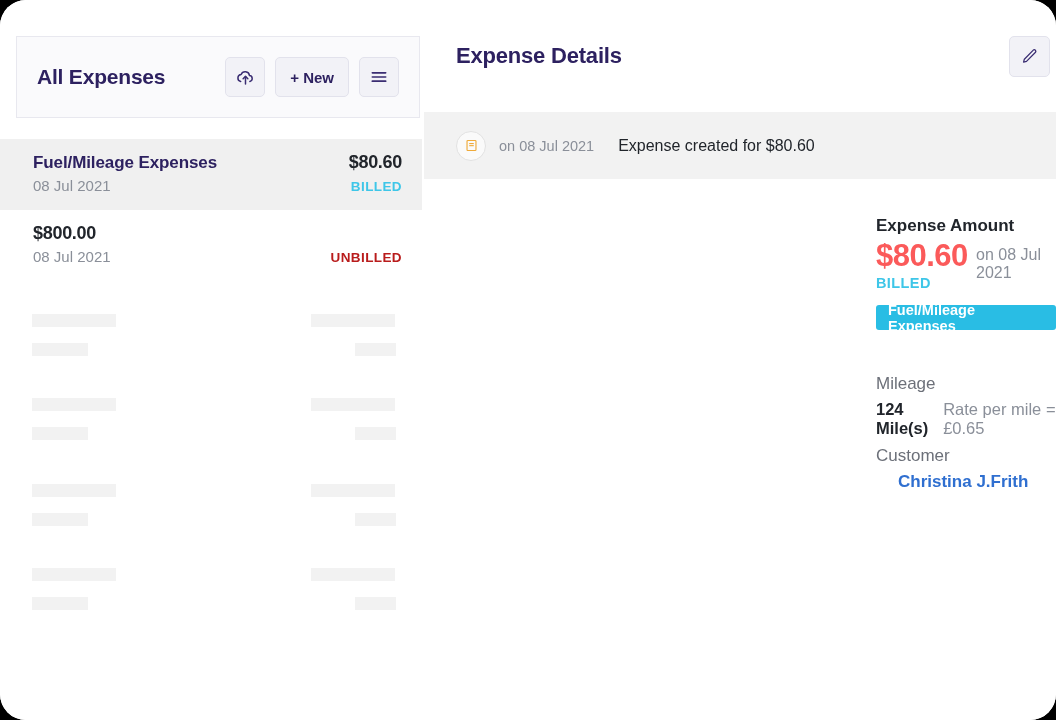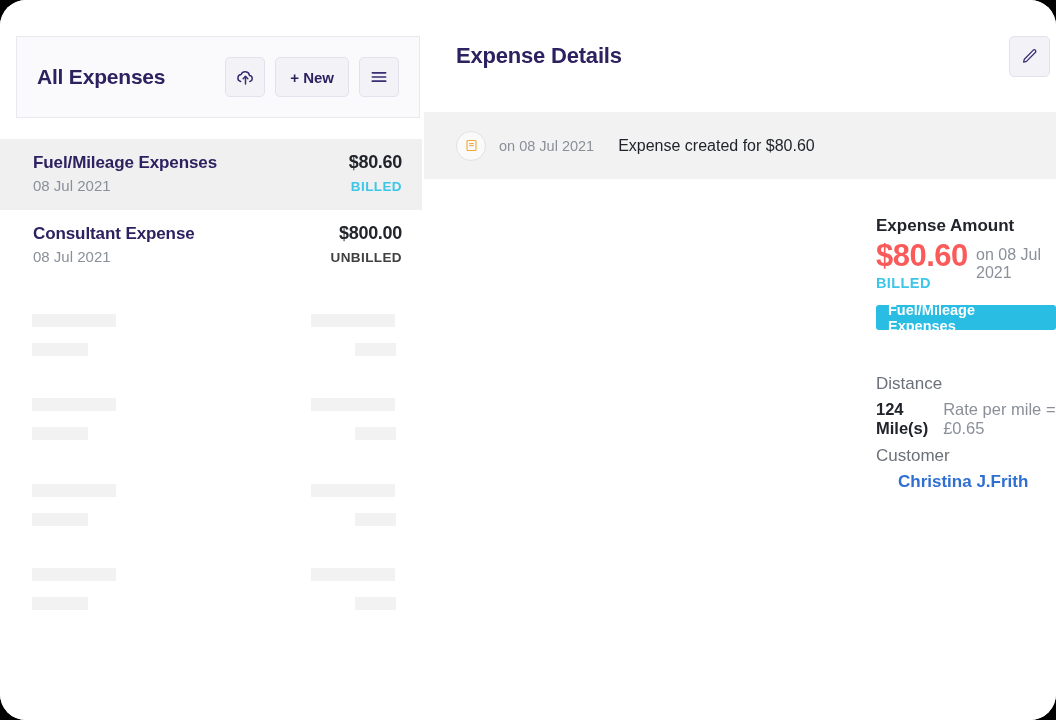--- a/index.html
+++ b/index.html
@@ -99,21 +99,21 @@
     color: #8a8f99;
     margin-top: 4px;
   }
   .exp-status {
     font-size: 13.5px;
     font-weight: bold;
     letter-spacing: 0.4px;
     margin-top: 4px;
   }
   .exp-status.billed { color: #3ec6e8; }
-  .exp-status.unbilled { color: #404040; }
+  .exp-status.unbilled { color: #b91c1c; }
 
   
   .skel { position: absolute; background: #f2f2f2; }
 
   
   #right-panel {
     position: absolute;
     left: 423px; top: 0;
     width: 633px;
     height: 720px;
@@ -305,21 +305,20 @@
         <div class="exp-amount">$80.60</div>
       </div>
       <div class="exp-line">
         <div class="exp-date">08 Jul 2021</div>
         <div class="exp-status billed">BILLED</div>
       </div>
     </div>
 
     <div class="expense-row" style="top:210px;">
       <div class="exp-line">
-        <div class="exp-name">Consultant Expense</div>
         <div class="exp-amount">$800.00</div>
       </div>
       <div class="exp-line">
         <div class="exp-date">08 Jul 2021</div>
         <div class="exp-status unbilled">UNBILLED</div>
       </div>
     </div>
 
     <div class="skel" style="left:32px;  top:314px; width:84px;  height:13px;"></div>
     <div class="skel" style="left:311px; top:314px; width:84px;  height:13px;"></div>
@@ -379,21 +378,21 @@
       <div class="activity-date">on 08 Jul 2021</div>
       <div class="activity-text">Expense created for $80.60</div>
     </div>
 
     <div class="section-label strong" style="left:453px; top:216px;">Expense Amount</div>
     <div class="amount-big">$80.60</div>
     <div class="amount-date">on 08 Jul 2021</div>
     <div class="amount-status">BILLED</div>
     <div class="category-chip">Fuel/Mileage Expenses</div>
 
-    <div class="section-label" style="left:453px; top:374px;">Distance</div>
+    <div class="section-label" style="left:453px; top:374px;">Mileage</div>
     <div class="distance-line">
       <span class="distance-value">124 Mile(s)</span>
       <span class="distance-rate">Rate per mile = £0.65</span>
     </div>
 
     <div class="section-label" style="left:453px; top:446px;">Customer</div>
     <div class="customer-link">Christina J.Frith</div>
 
   </div>
 </div>

